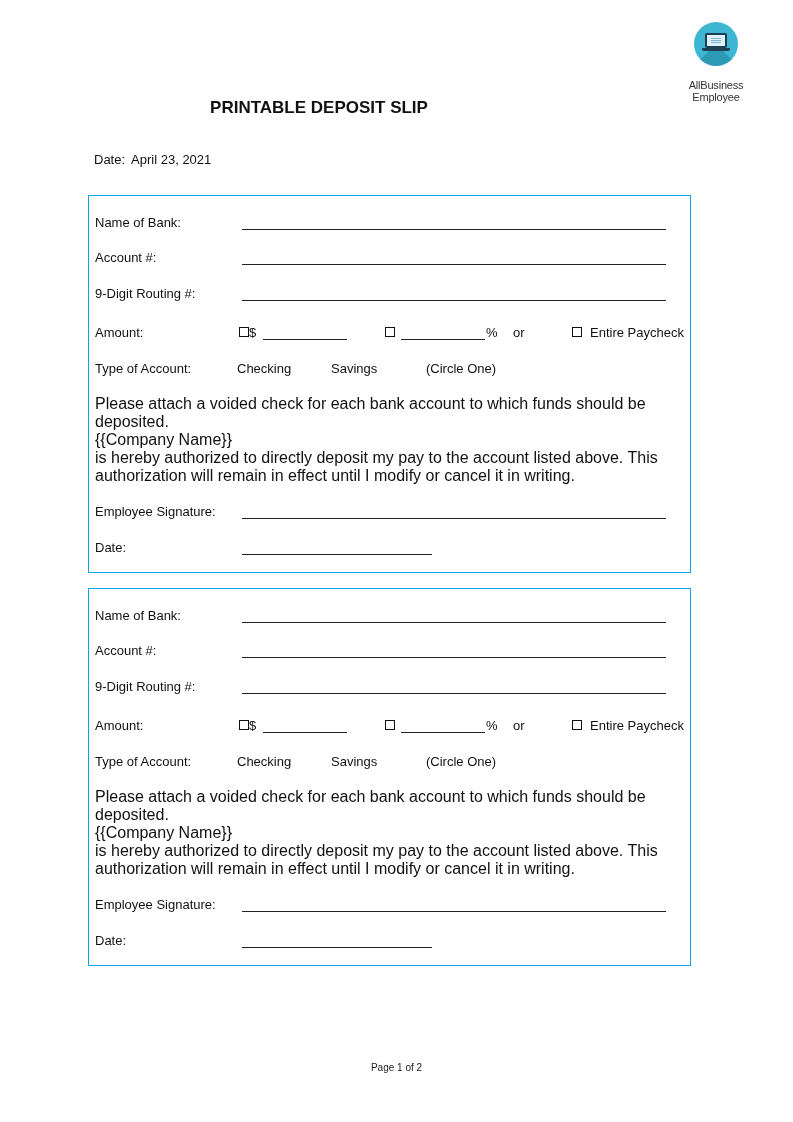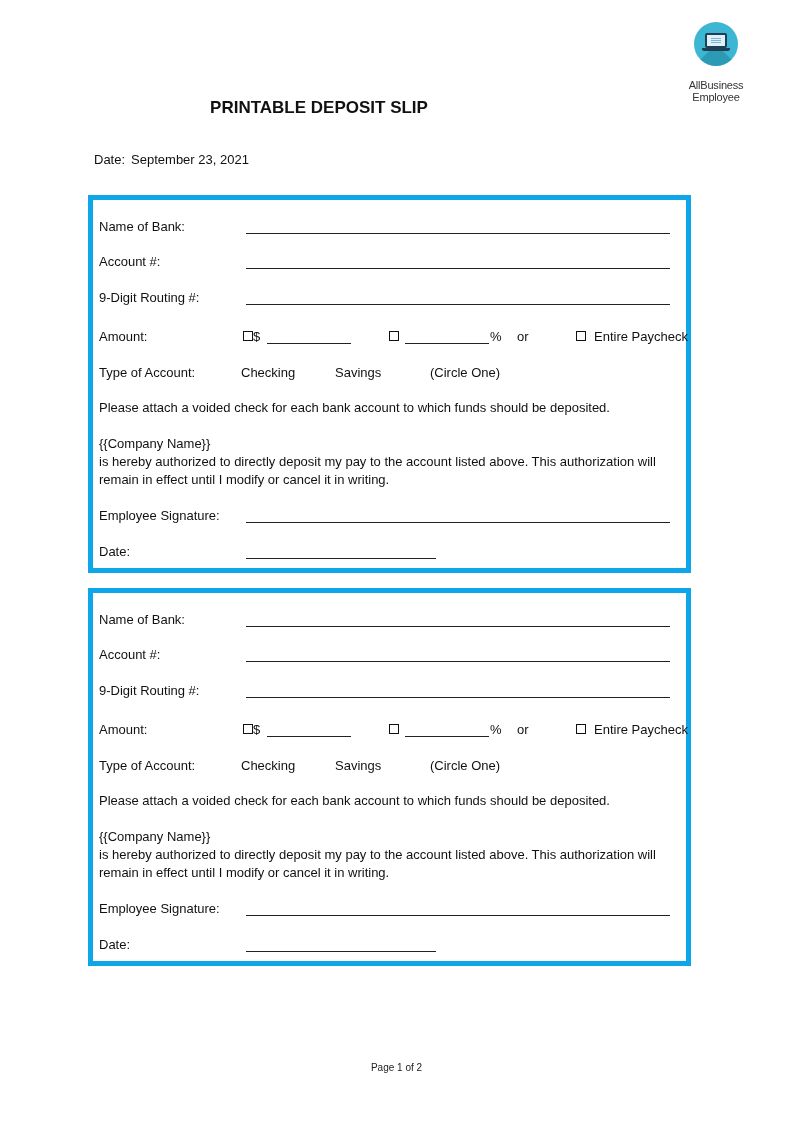--- a/index.html
+++ b/index.html
@@ -38,40 +38,40 @@
     .title {
       position: absolute; left: 0; width: 638px; top: 98px; text-align: center;
       font-weight: bold; font-size: 17px;
     }
     .top-date {
       position: absolute; left: 94px; top: 152px; font-size: 13px;
     }
     .top-date .val { margin-left: 6px; }
     .slip {
       position: absolute; left: 88px; width: 603px; height: 378px;
-      border: 5px solid #0ea5e9; box-sizing: border-box;
+      border: 1px solid #0ea5e9; box-sizing: border-box;
     }
     .slip1 { top: 195px; }
     .slip2 { top: 588px; }
     .row { position: absolute; left: 6px; font-size: 13px; white-space: nowrap; }
     .lbl { position: absolute; left: 0; }
     .fill-line {
       position: absolute; left: 147px; width: 424px; height: 0;
       border-bottom: 1px solid #222222; top: 14px;
     }
     .fill-line.short { width: 190px; }
     .cb {
       position: absolute; width: 10px; height: 10px; border: 1.5px solid #111;
       top: 2px; box-sizing: border-box;
     }
     .amt-text { position: absolute; }
     .uline {
       position: absolute; border-bottom: 1px solid #222; height: 0; top: 14px;
     }
-    .para { position: absolute; left: 6px; width: 595px; font-size: 13px; line-height: 18px; }
+    .para { position: absolute; left: 6px; width: 595px; font-size: 16px; line-height: 18px; }
     .footer {
       position: absolute; left: 0; width: 793px; top: 1062px; text-align: center;
       font-size: 10px; color: #222;
     }
   </style>
 </head>
 <body>
 
 <div class="logo">
   <div class="logo-circle">
@@ -87,21 +87,21 @@
   </div>
   <div class="logo-text">
     <div>AllBusiness</div>
     <div>Employee</div>
   </div>
 </div>
 
 <div class="title">PRINTABLE DEPOSIT SLIP</div>
 
 <div class="top-date">
-  <span>Date:</span><span class="val">September 23, 2021</span>
+  <span>Date:</span><span class="val">April 23, 2021</span>
 </div>
 
 <div class="slip slip1">
   <div class="row" style="top:19px;width:590px;height:20px">
     <span class="lbl">Name of Bank:</span>
     <div class="fill-line"></div>
   </div>
   <div class="row" style="top:54px;width:590px;height:20px">
     <span class="lbl">Account #:</span>
     <div class="fill-line"></div>

